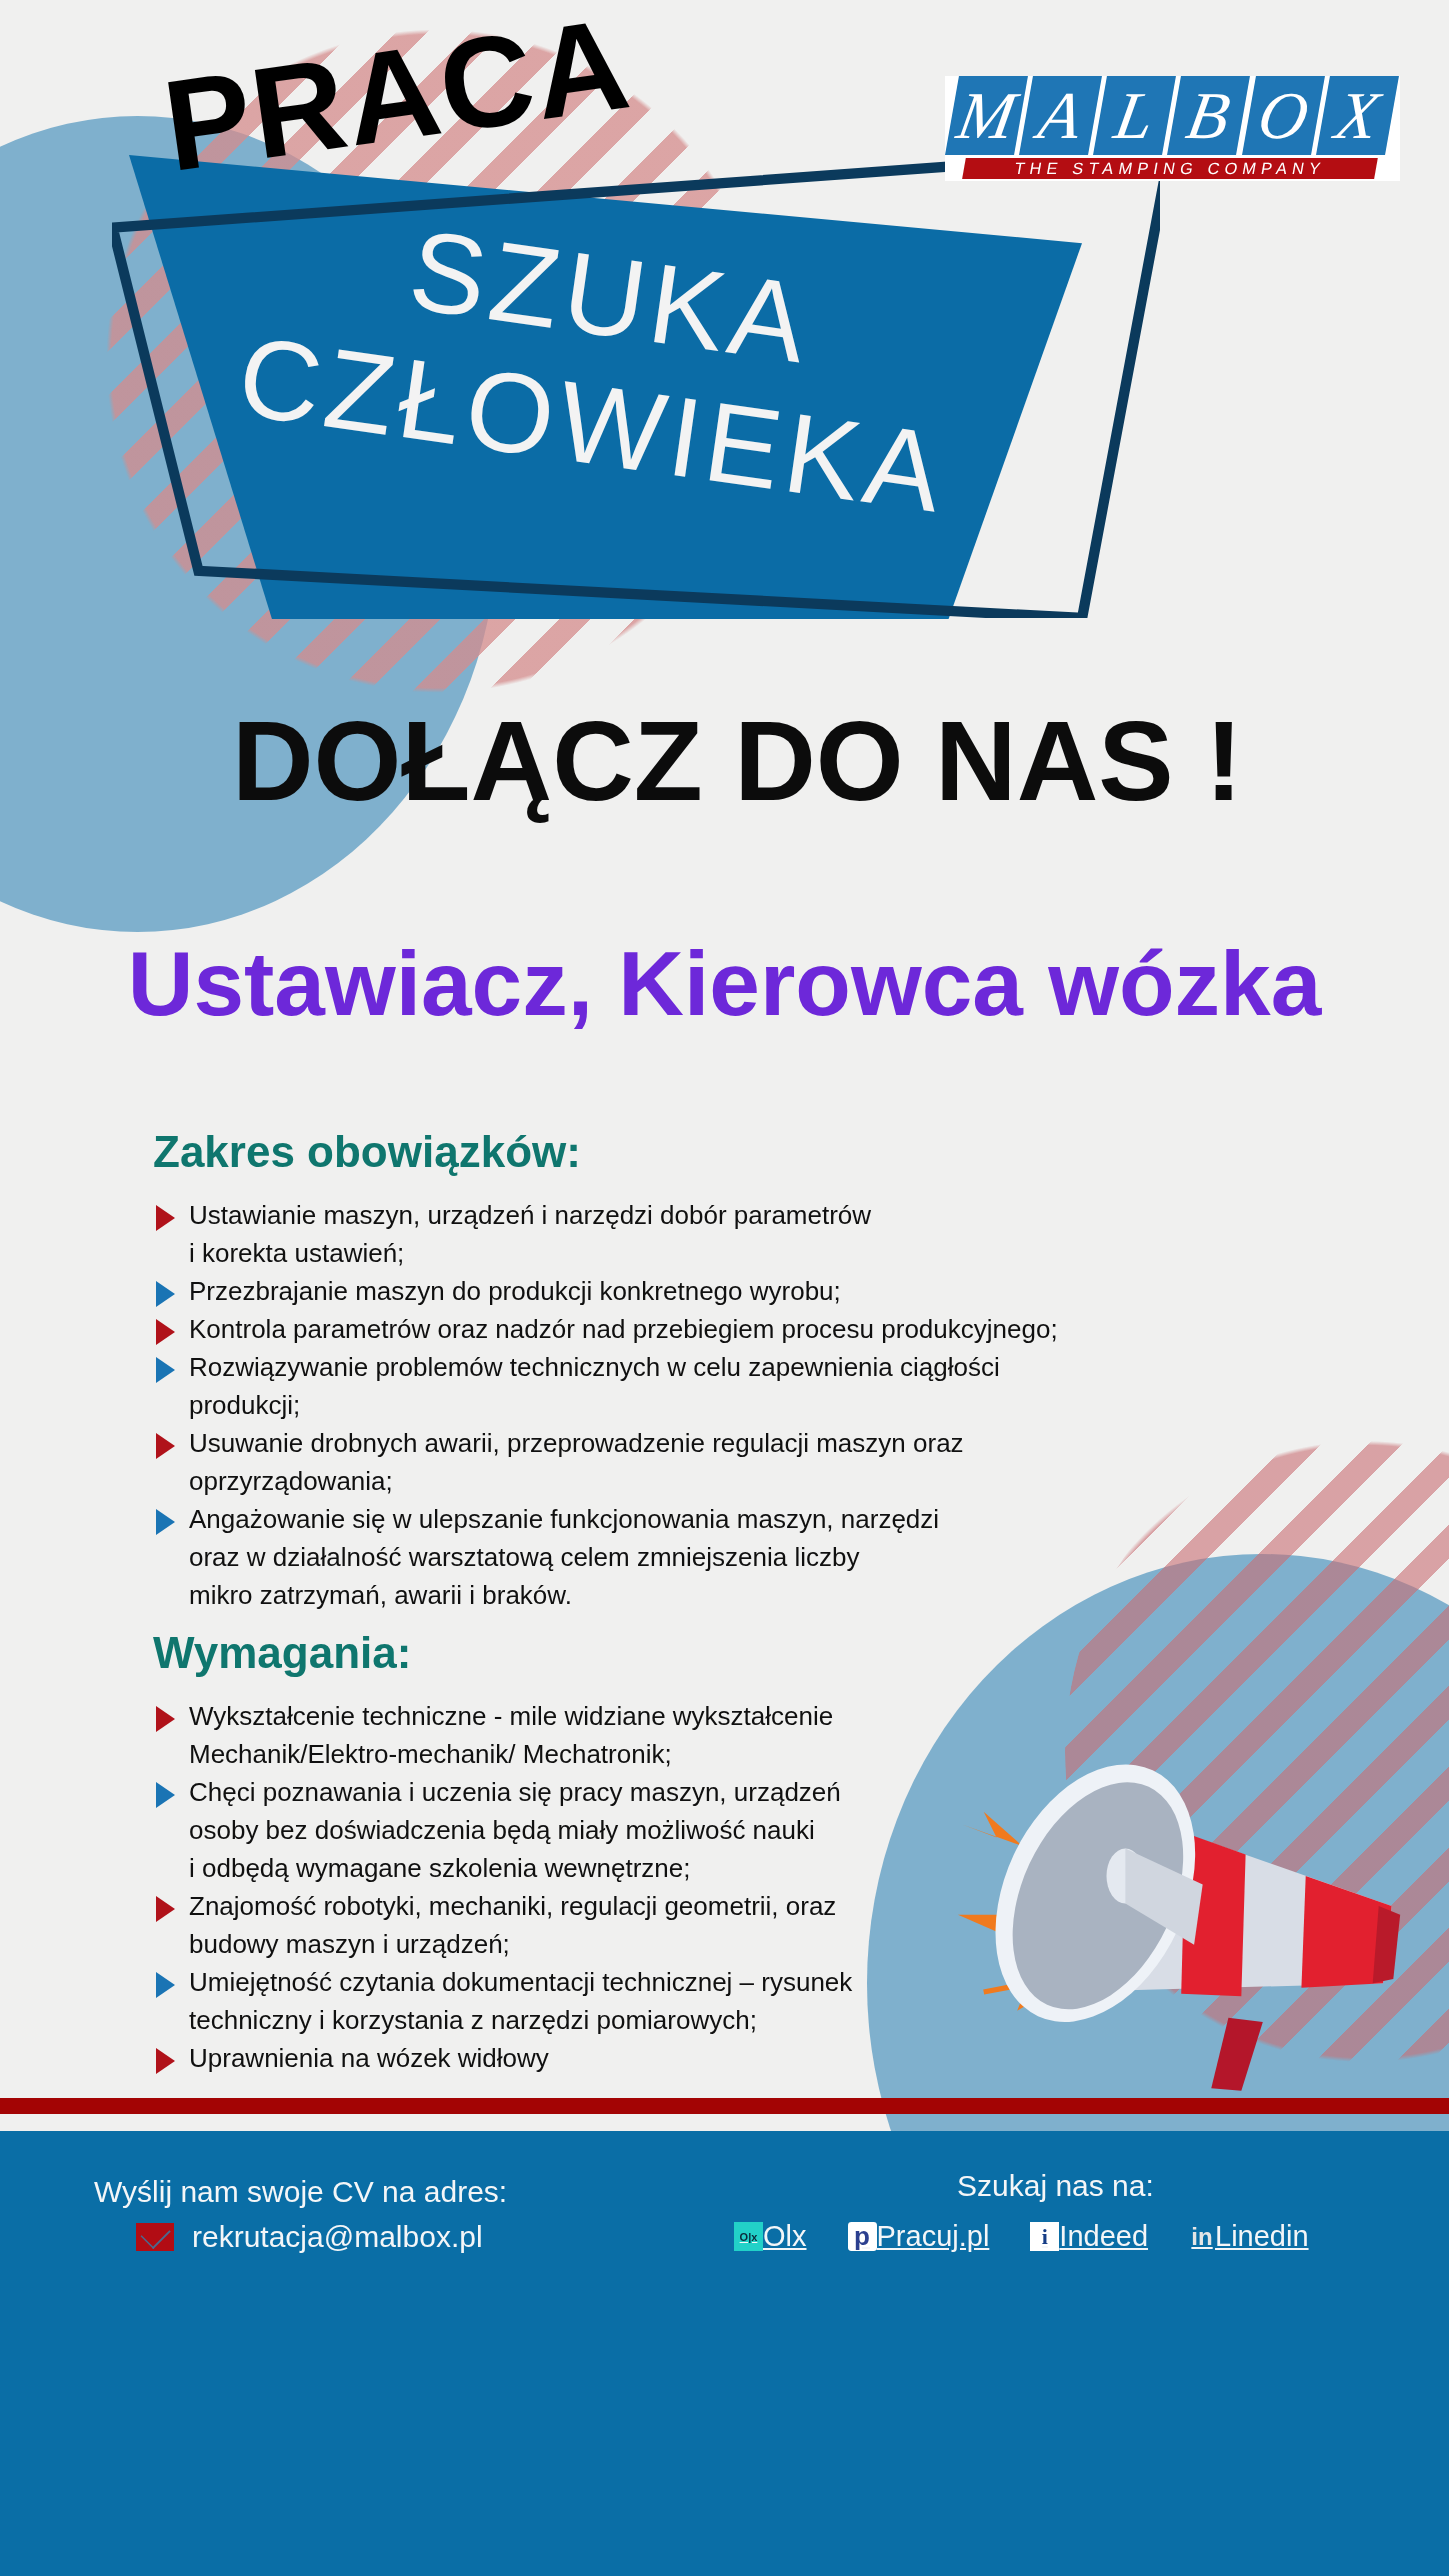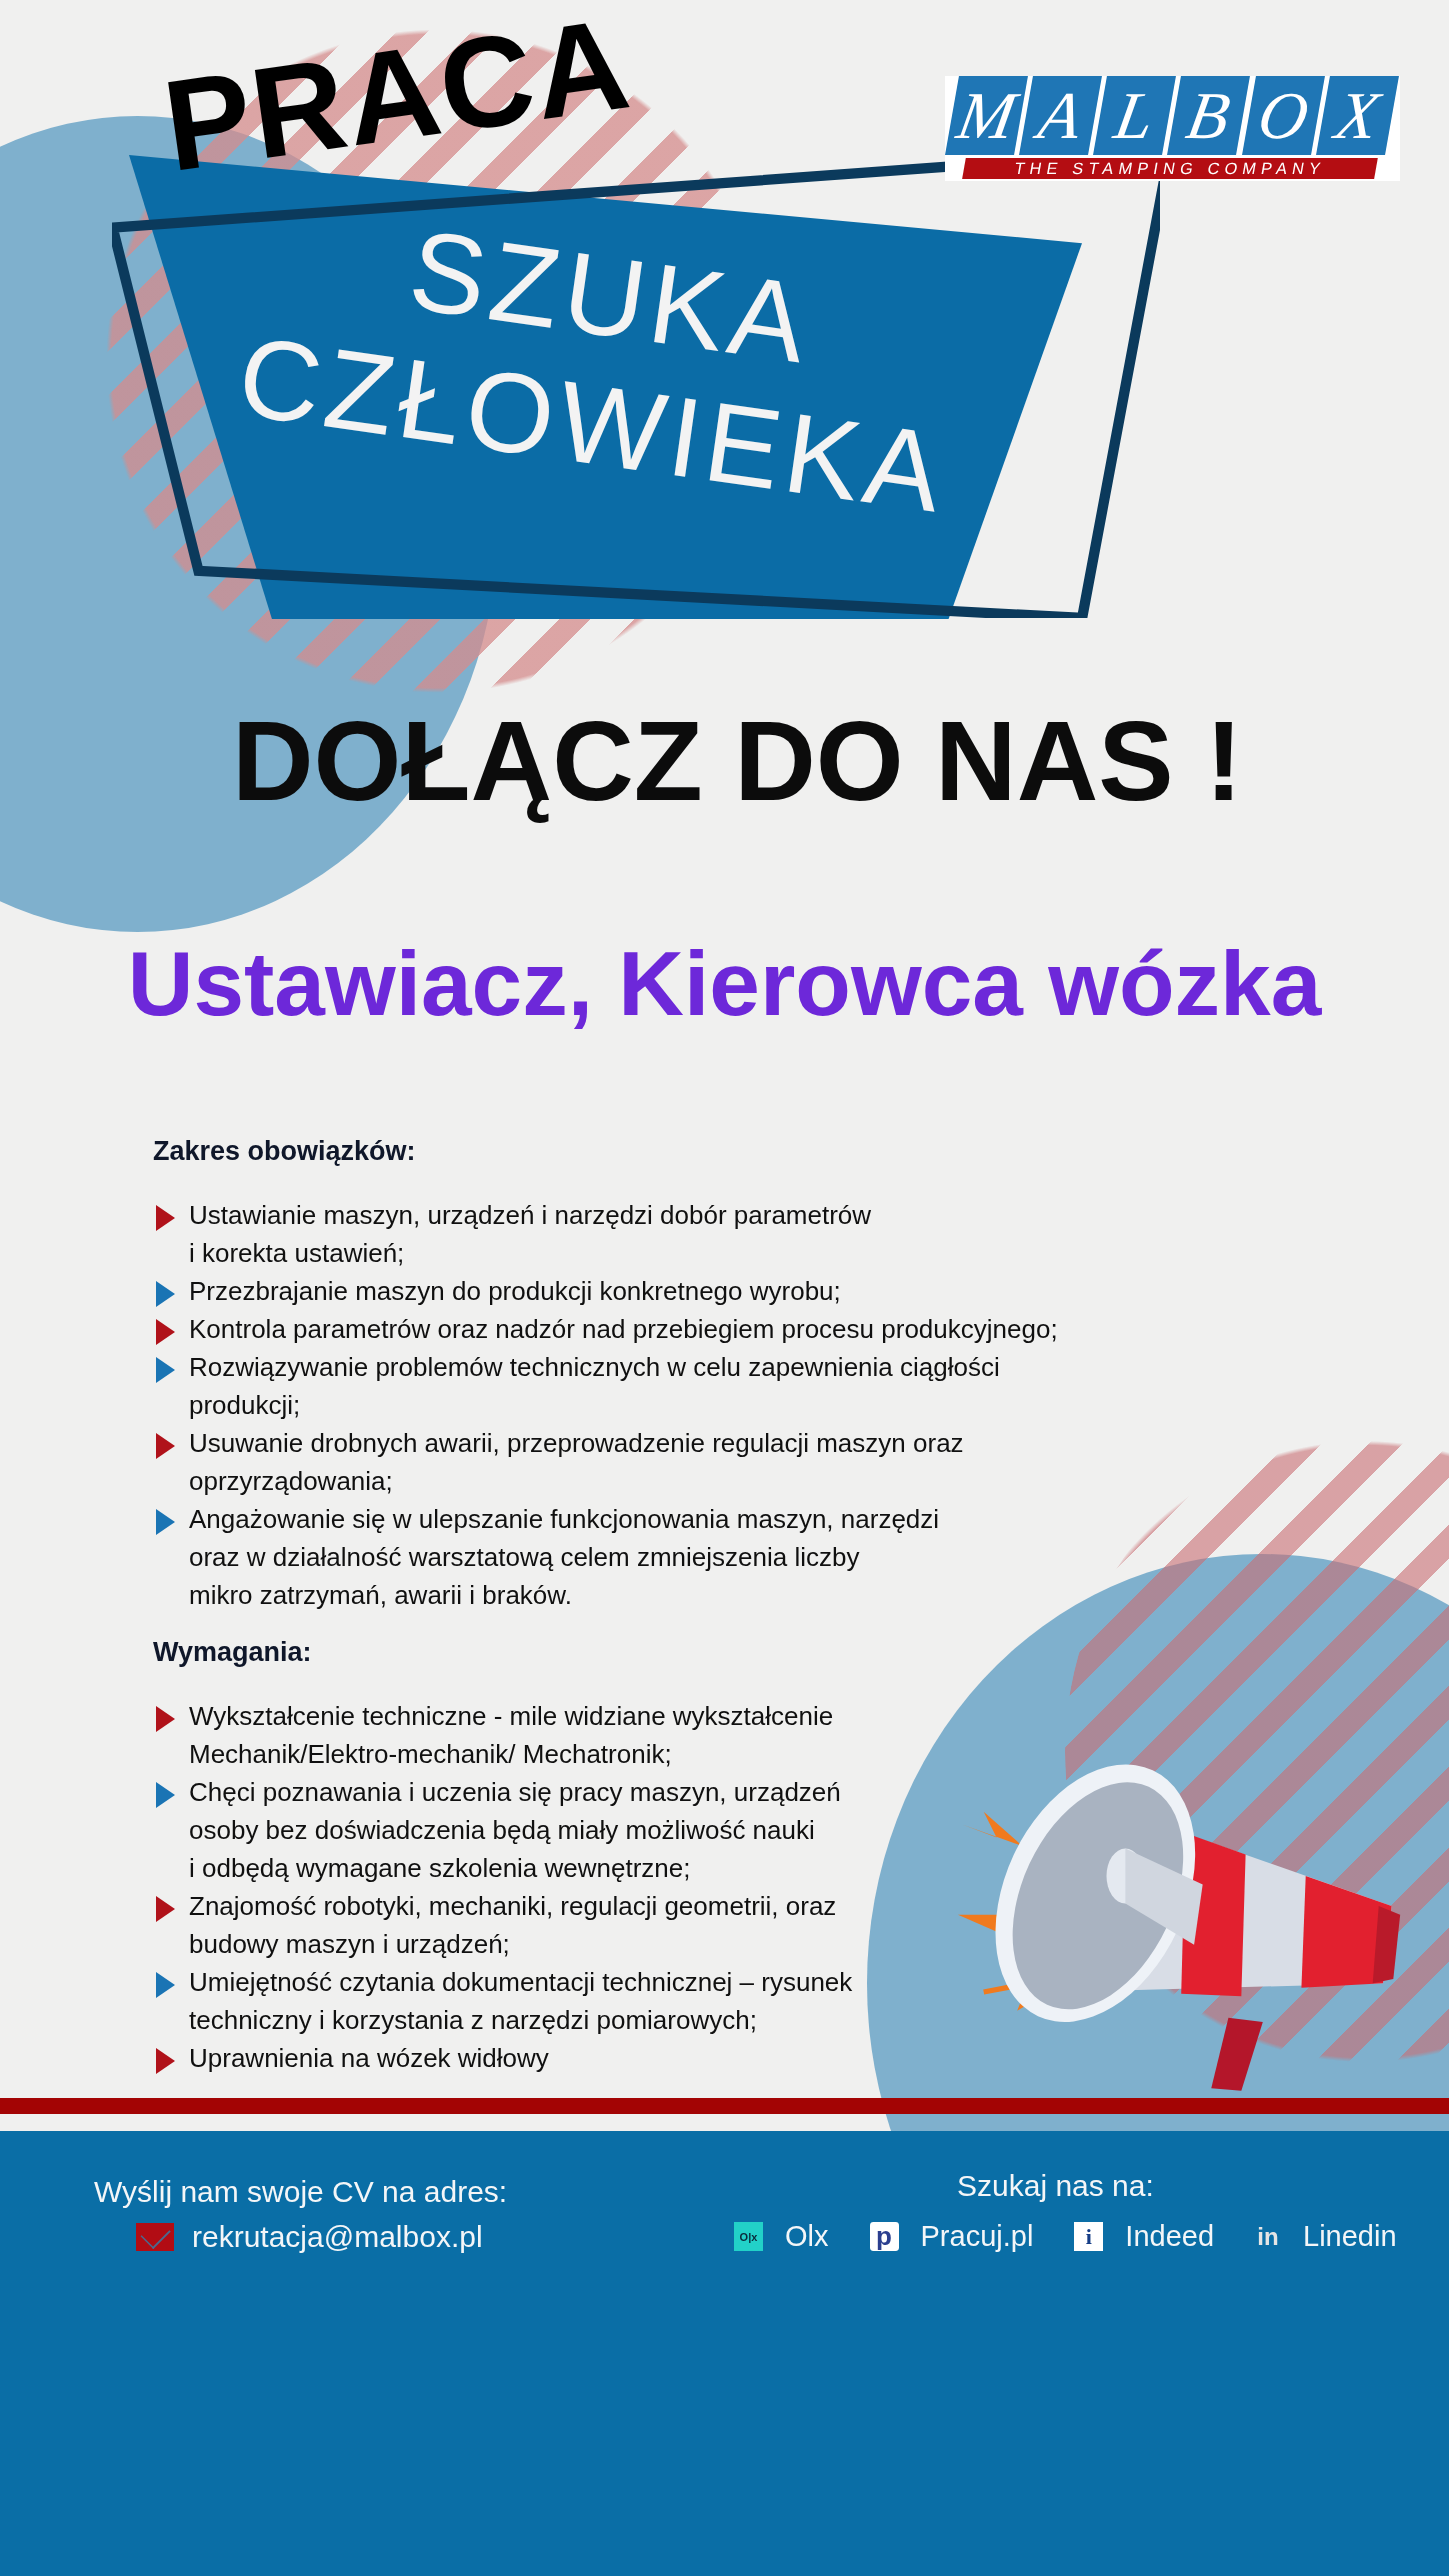--- a/index.html
+++ b/index.html
@@ -27,37 +27,37 @@
   .position { left: 0; top: 932px; width: 1449px; text-align: center; font-size: 91px; font-weight: bold; color: #6d28d9; }
 
   
   .blob-right { left: 867px; top: 1554px; width: 790px; height: 859px; border-radius: 50%; background: #7fb0cd; }
   .stripes-right { left: 1065px; top: 1425px; width: 601px; height: 653px; border-radius: 50%;
     background: repeating-linear-gradient(135deg, rgba(201,110,115,0.6) 0 24px, transparent 24px 57px);
     -webkit-mask: radial-gradient(circle, #000 69%, transparent 70%); mask: radial-gradient(circle, #000 69%, transparent 70%); }
   .megaphone { left: 945px; top: 1700px; width: 481px; height: 395px; }
 
   .content { left: 153px; top: 1123px; width: 1073px; }
-  .section-title { font-size: 27px; line-height: 57px; color: #0f172a; }
+  .section-title { font-size: 44px; line-height: 57px; color: #0f766e; }
   .list { list-style: none; margin-top: 16px; }
   .list li { position: relative; padding-left: 36px; font-size: 26px; line-height: 38px; color: #101010; }
   .list .bullet { position: absolute; left: 2.6px; top: 8.6px; width: 0; height: 0; border-top: 13px solid transparent; border-bottom: 13px solid transparent; border-left: 19px solid #b0121a; }
   .list .bullet.blue { border-left-color: #1a74b4; }
   .wymagania { margin-top: 10.3px; }
   .line { display: block; }
 
   .red-bar { left: 0; top: 2098px; width: 1449px; height: 15.5px; background: #a30404; }
   .footer { left: 0; top: 2131px; width: 1449px; height: 445px; background: #0a6ea6; color: #f4f6f8; }
   .cv-label { position: absolute; left: 94px; top: 44px; font-size: 30px; }
   .email { position: absolute; left: 136px; top: 89px; font-size: 30px; display: flex; align-items: center; gap: 18px; }
   .mail-icon { width: 38px; height: 27.5px; background: #b20c14; position: relative; }
   .mail-icon::after { content: ""; position: absolute; left: 3.4px; top: 1.7px; width: 31px; height: 15.5px; border-left: 2.6px solid #4a6a90; border-bottom: 2.6px solid #4a6a90; transform: skewY(-0deg) rotate(-45deg) scale(0.75, 1); transform-origin: center; }
   .find-label { position: absolute; left: 957px; top: 38px; font-size: 30px; }
   .socials { position: absolute; left: 734px; top: 89px; display: flex; align-items: center; gap: 41px; font-size: 29px; }
-  .social { display: flex; align-items: center; gap: 22px; }
+  .social { display: flex; align-items: center; gap: 0; text-decoration: underline; }
   .ico { width: 29px; height: 29px; display: flex; align-items: center; justify-content: center; font-weight: bold; }
   .ico-olx { background: #22d1c8; color: #0a2b3b; font-size: 11px; }
   .ico-pracuj { background: #fff; color: #2b3f8f; font-size: 26px; border-radius: 3.4px; }
   .ico-indeed { background: #fff; color: #163e86; font-size: 22px; font-family: "Liberation Serif", serif; }
   .ico-linkedin { color: #e5e5e5; font-size: 24px; width: 26px; }
 </style>
 </head>
 <body>
 
 <div class="abs blob-left"></div>

